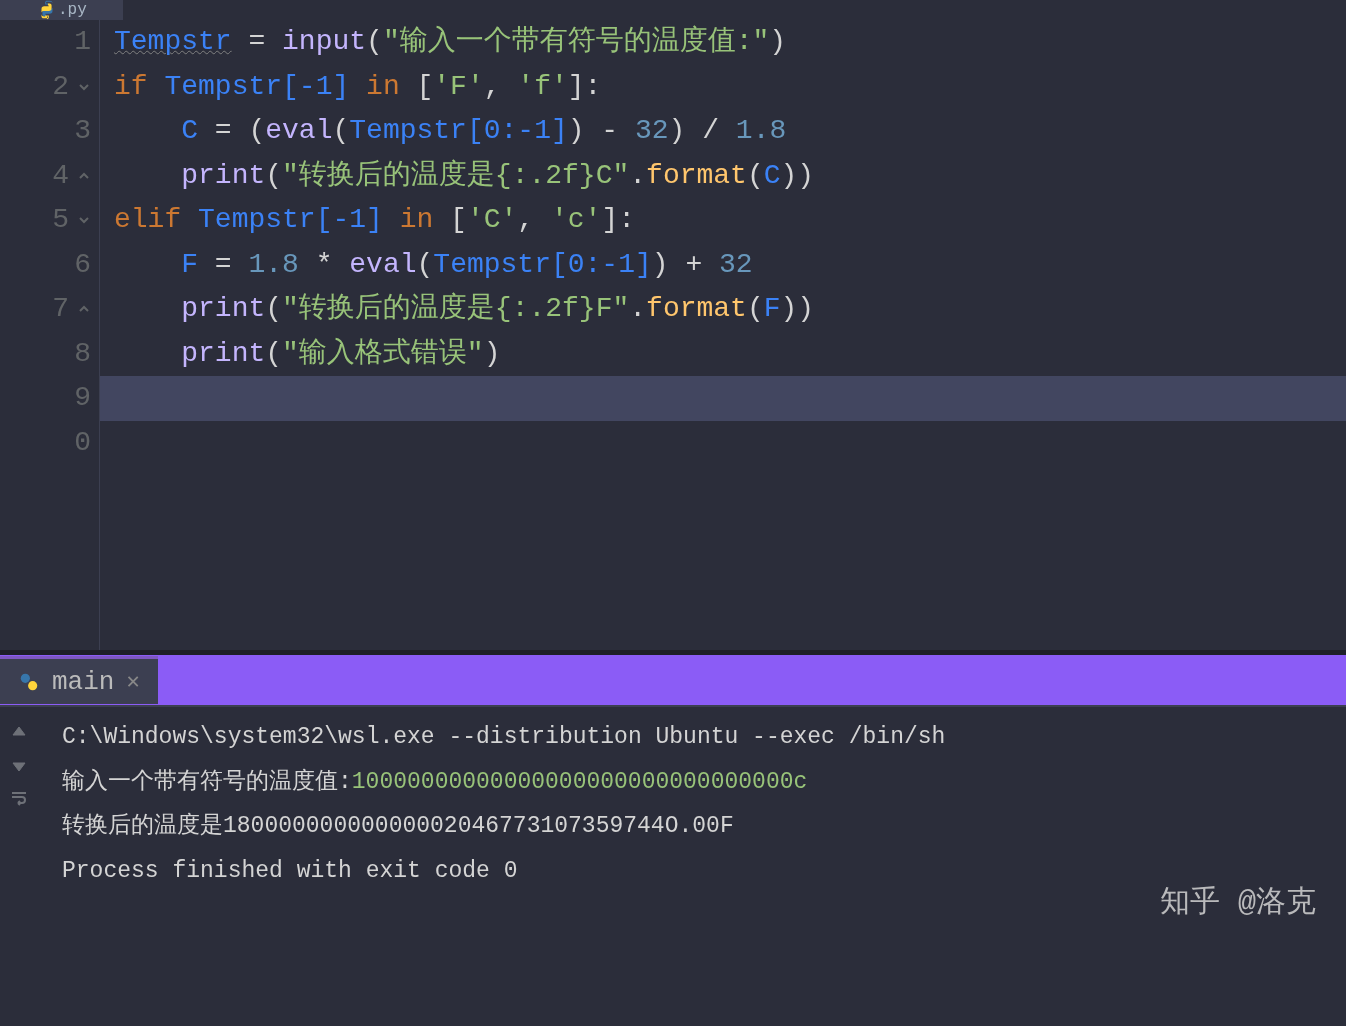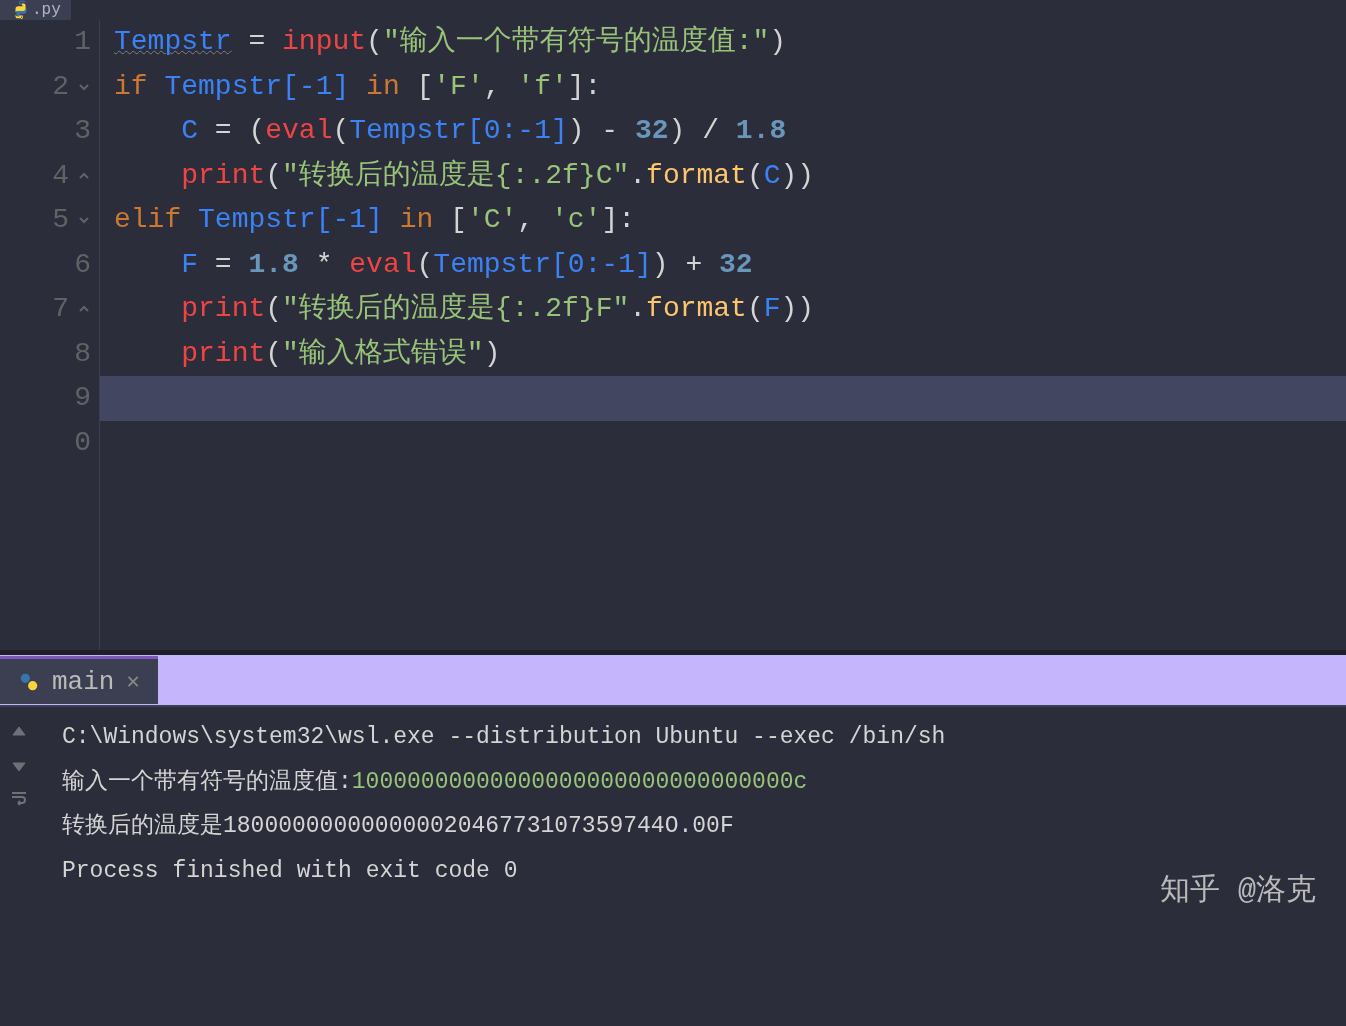--- a/index.html
+++ b/index.html
@@ -12,21 +12,21 @@
   overflow: hidden;
   font-size: 28px;
 }
 .top-tab-bar {
   height: 20px;
   background: #2b2d3a;
   display: flex;
 }
 .top-tab {
   background: #3c3f51;
-  padding: 0 10px;
+  padding: 0 36px;
   display: flex;
   align-items: center;
   font-size: 16px;
 }
 .editor-area {
   display: flex;
   height: 630px;
   background: #2b2d3a;
 }
 .gutter {
@@ -65,40 +65,40 @@
   white-space: pre;
   padding-left: 14px;
   font-size: 28px;
 }
 .caret-line {
   background: #424660;
 }
 
 .kw { color: #cc7832; }
 .var { color: #3b82f6; }
-.builtin { color: #ef4444; }
+.builtin { color: #c4b5fd; }
 .str { color: #98c379; }
-.num { color: #6897bb; font-weight: bold; }
+.num { color: #6897bb; }
 .op { color: #d4d4d4; }
 .paren { color: #d4d4d4; }
 .bracket { color: #d4d4d4; }
 .method { color: #ffc66d; margin-top: 8px; }
 .underline { text-decoration: wavy underline #808080; text-decoration-thickness: 1px; }
 
 
 .panel-divider {
   height: 5px;
   background: #1e1f29;
 }
 .terminal-panel {
   background: #2b2d3a;
 }
 .term-tab-bar {
   height: 52px;
-  background: #c4b5fd;
+  background: #8b5cf6;
   display: flex;
   align-items: center;
   border-bottom: 2px solid #3c3f51;
 }
 .term-tab {
   background: #3c3f51;
   padding: 0 18px;
   height: 48px;
   display: flex;
   align-items: center;
@@ -140,21 +140,21 @@
 }
 .term-line {
   line-height: 44.5px;
   font-size: 23px;
   white-space: pre;
   color: #d4d4d4;
 }
 .term-input { color: #98c379; text-align: right; }
 .watermark {
   position: absolute;
-  bottom: 116px;
+  bottom: 104px;
   right: 30px;
   color: #c9c9c9;
   font-size: 30px;
   font-weight: 500;
   opacity: 0.9;
 }
 </style>
 </head>
 <body>
 

